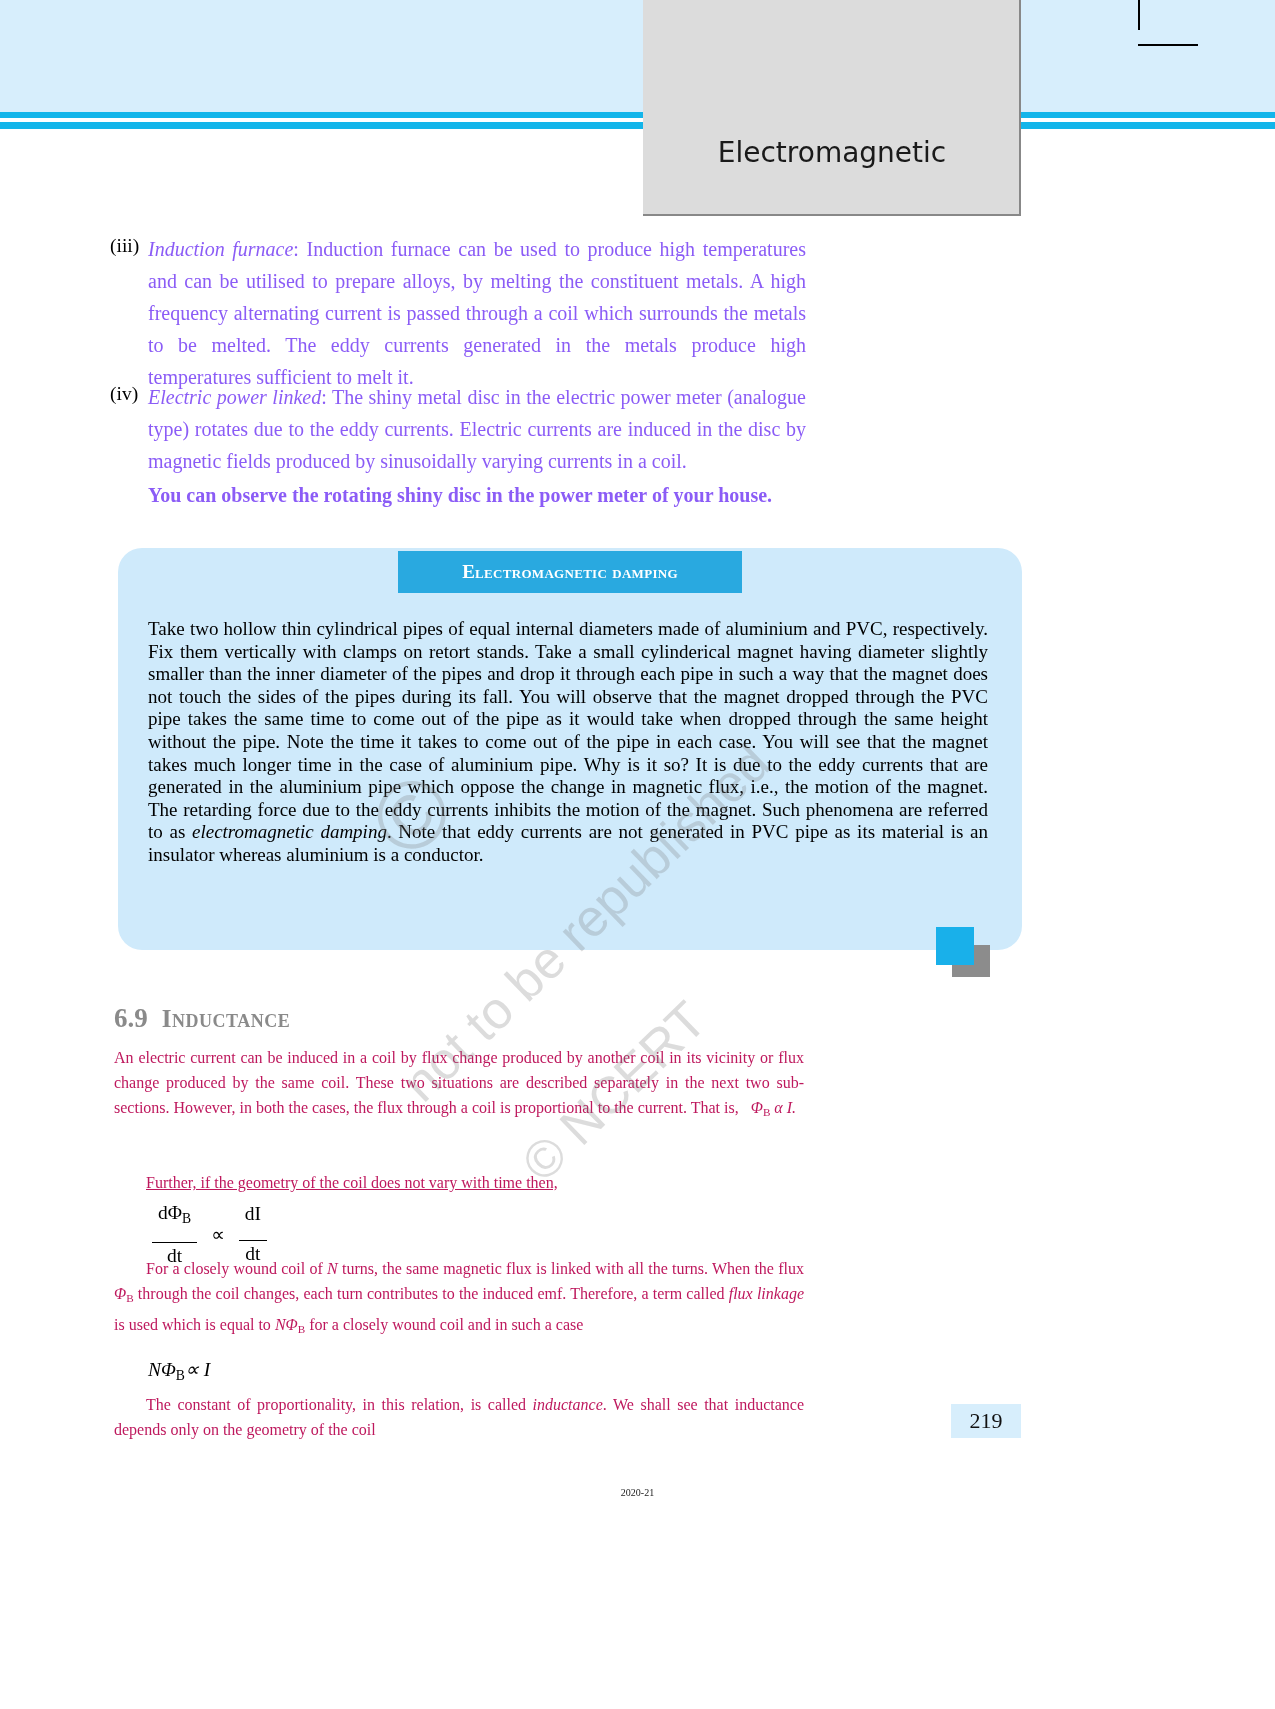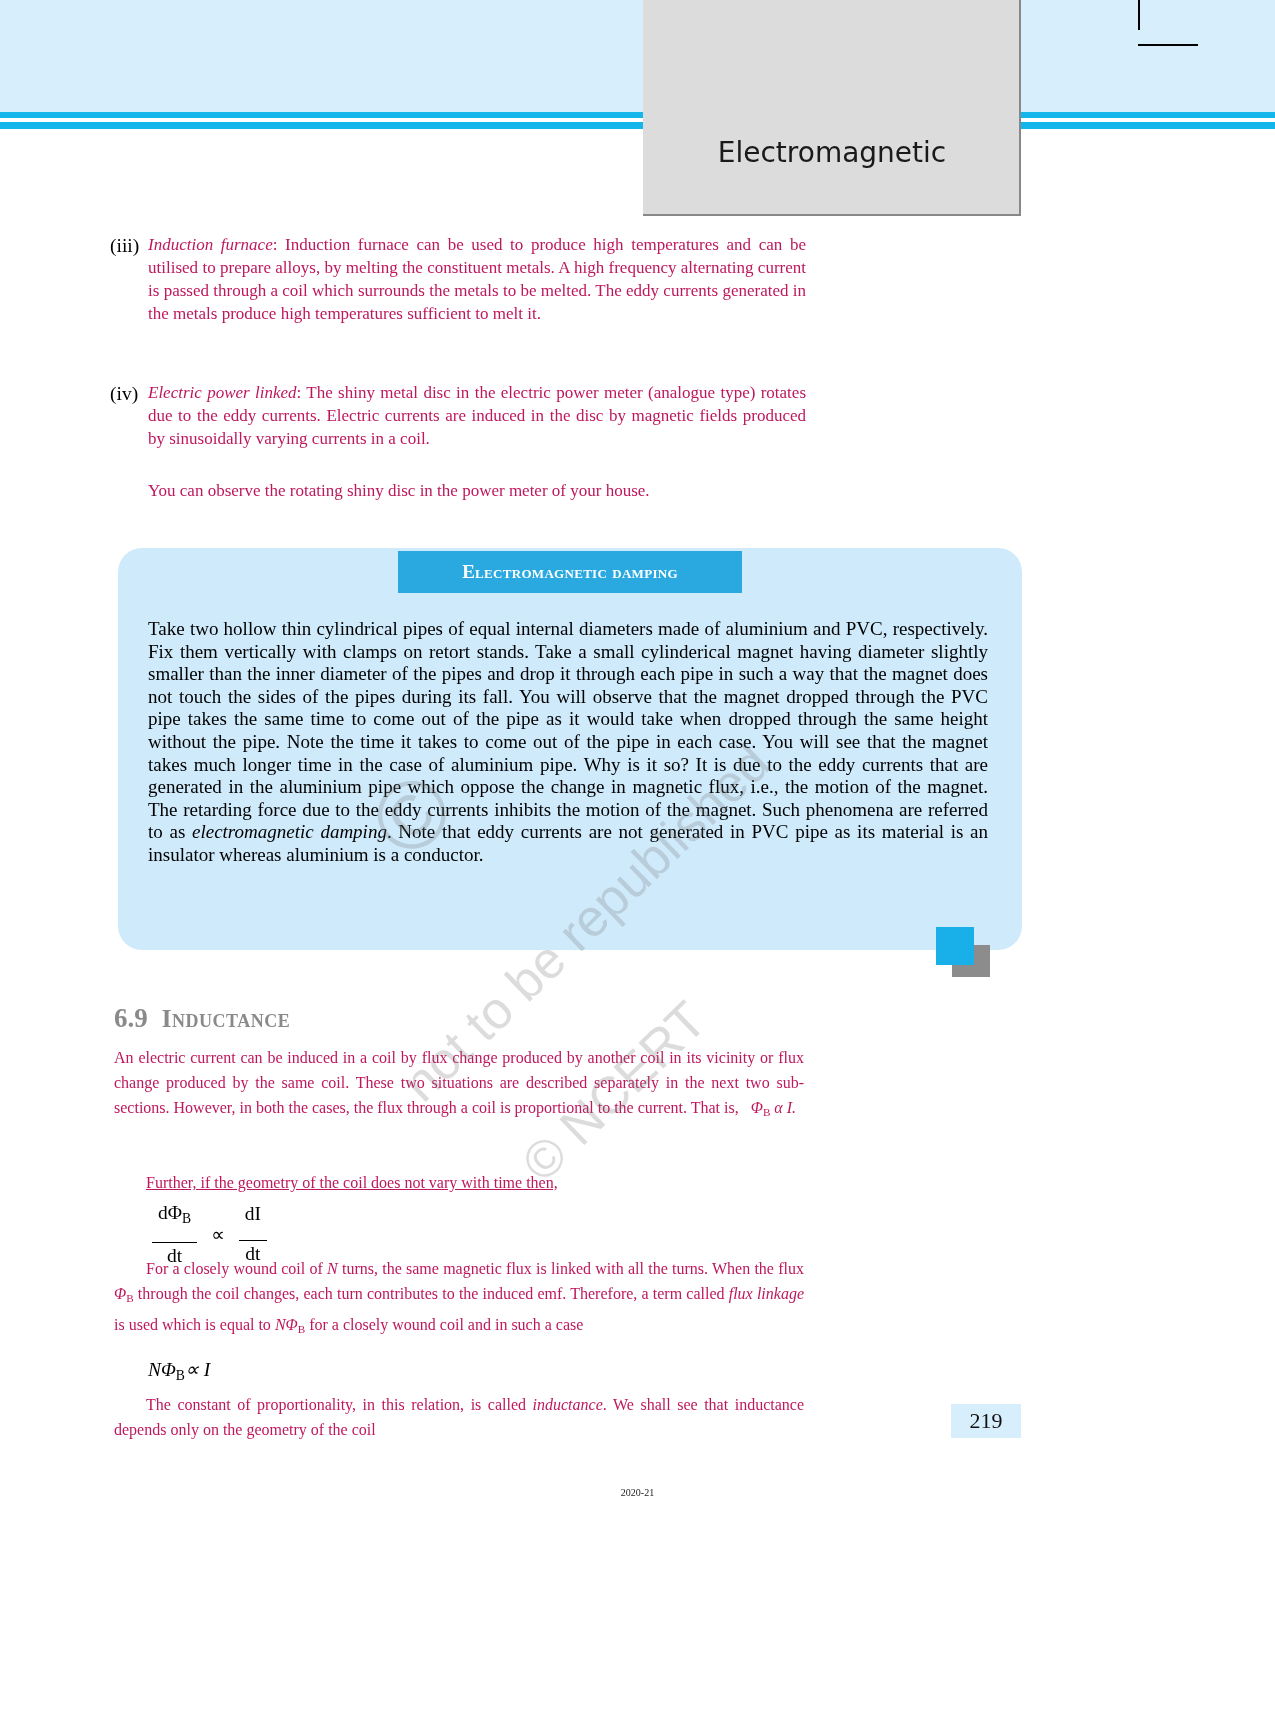--- a/index.html
+++ b/index.html
@@ -83,37 +83,37 @@
     width: 378px;
     text-align: center;
     font-family: "DejaVu Sans", sans-serif;
     font-size: 28px;
     line-height: 38px;
     color: #1a1a1a;
   }
 
   .list-item {
     position: absolute;
-    font-size: 17px;
-    line-height: 23px;
-    color: #be185d;
+    font-size: 20px;
+    line-height: 32px;
+    color: #8b5cf6;
     text-align: justify;
   }
   .list-marker {
     position: absolute;
     font-size: 19.5px;
     line-height: 25.2px;
     color: #000;
   }
 
   #item-iii-marker { left: 110px; top: 233px; }
   #item-iii-text  { left: 148px; top: 233px; width: 658px; }
   #item-iv-marker { left: 110px; top: 381px; }
   #item-iv-text   { left: 148px; top: 381px; width: 658px; }
-  #item-iv-extra  { left: 148px; top: 479px; width: 658px; }
+  #item-iv-extra  { left: 148px; top: 479px; width: 658px; font-weight: bold; }
 
   .it { font-style: italic; }
 
   
   .activity-box {
     position: absolute;
     left: 118px;
     top: 548px;
     width: 904px;
     height: 402px;

